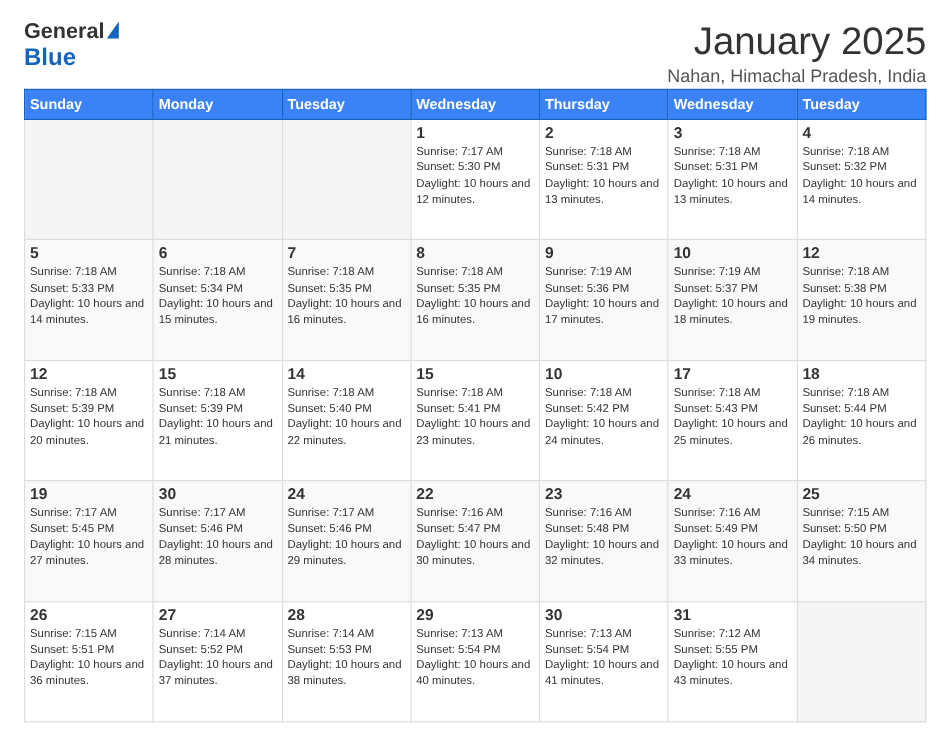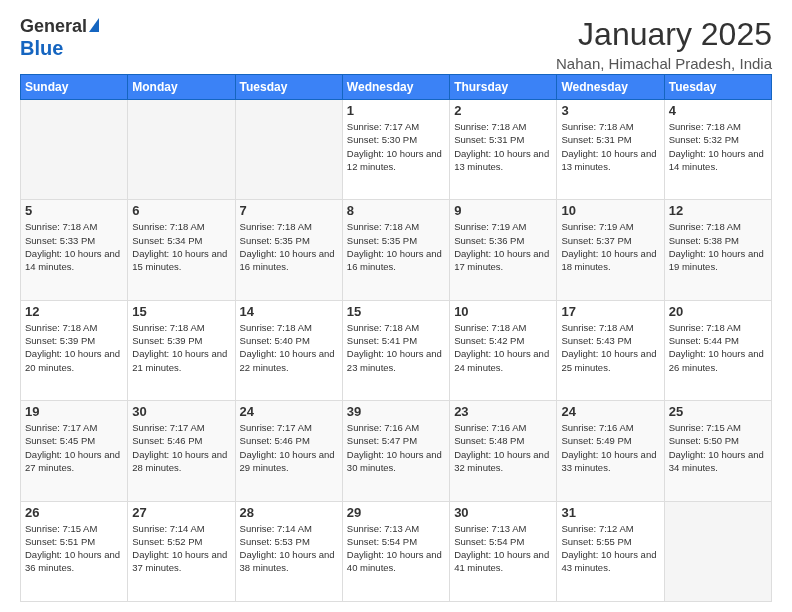--- a/index.html
+++ b/index.html
@@ -206,39 +206,39 @@
           </td>
           <td>
             <div class="day-number">10</div>
             <div class="day-info">Sunrise: 7:18 AM<br>Sunset: 5:42 PM<br>Daylight: 10 hours and 24 minutes.</div>
           </td>
           <td>
             <div class="day-number">17</div>
             <div class="day-info">Sunrise: 7:18 AM<br>Sunset: 5:43 PM<br>Daylight: 10 hours and 25 minutes.</div>
           </td>
           <td>
-            <div class="day-number">20</div>
+            <div class="day-number">18</div>
             <div class="day-info">Sunrise: 7:18 AM<br>Sunset: 5:44 PM<br>Daylight: 10 hours and 26 minutes.</div>
           </td>
         </tr>
         <tr>
           <td>
             <div class="day-number">19</div>
             <div class="day-info">Sunrise: 7:17 AM<br>Sunset: 5:45 PM<br>Daylight: 10 hours and 27 minutes.</div>
           </td>
           <td>
             <div class="day-number">30</div>
             <div class="day-info">Sunrise: 7:17 AM<br>Sunset: 5:46 PM<br>Daylight: 10 hours and 28 minutes.</div>
           </td>
           <td>
             <div class="day-number">24</div>
             <div class="day-info">Sunrise: 7:17 AM<br>Sunset: 5:46 PM<br>Daylight: 10 hours and 29 minutes.</div>
           </td>
           <td>
-            <div class="day-number">39</div>
+            <div class="day-number">22</div>
             <div class="day-info">Sunrise: 7:16 AM<br>Sunset: 5:47 PM<br>Daylight: 10 hours and 30 minutes.</div>
           </td>
           <td>
             <div class="day-number">23</div>
             <div class="day-info">Sunrise: 7:16 AM<br>Sunset: 5:48 PM<br>Daylight: 10 hours and 32 minutes.</div>
           </td>
           <td>
             <div class="day-number">24</div>
             <div class="day-info">Sunrise: 7:16 AM<br>Sunset: 5:49 PM<br>Daylight: 10 hours and 33 minutes.</div>
           </td>

